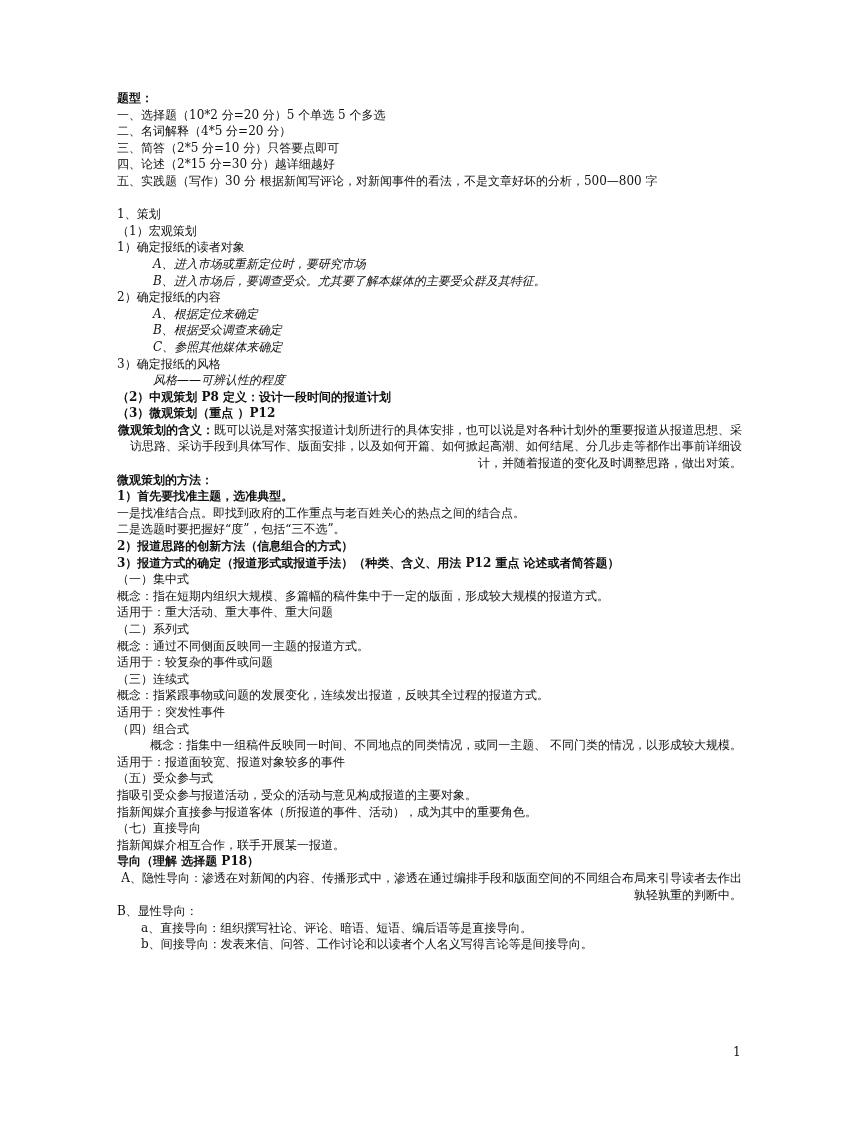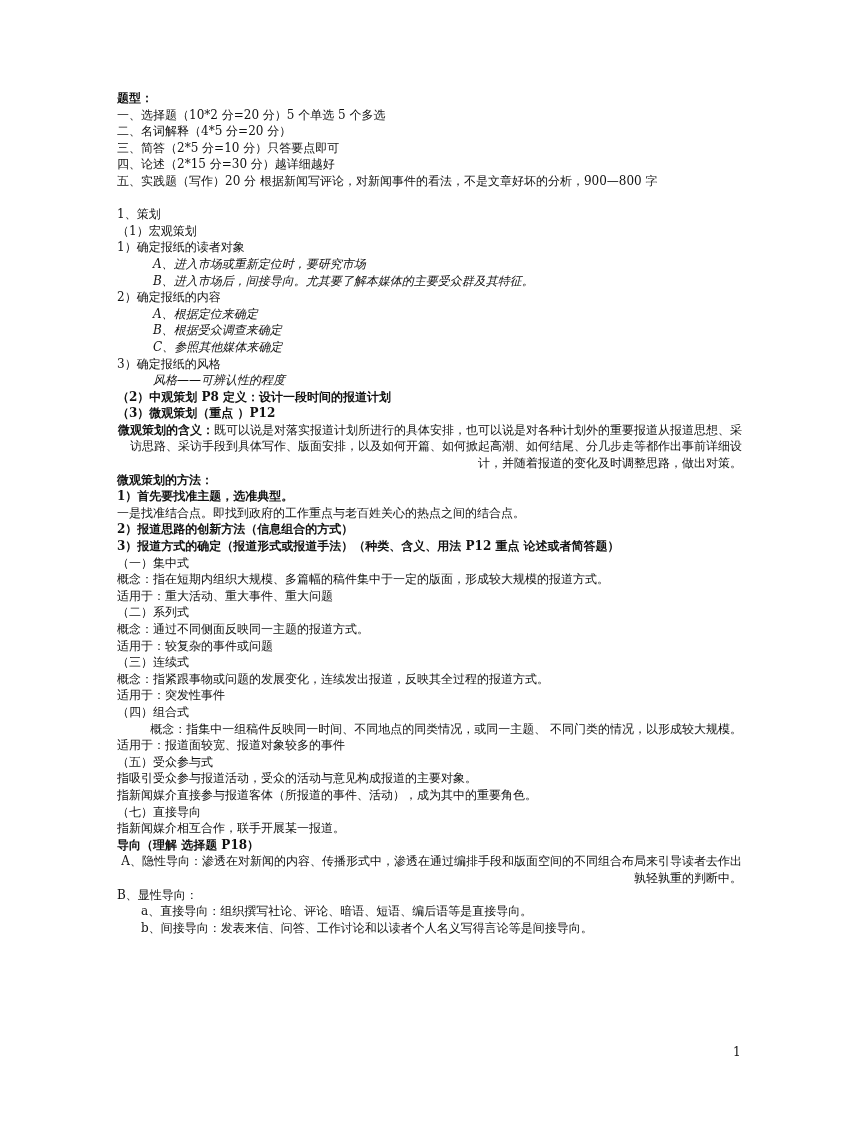--- a/index.html
+++ b/index.html
@@ -18,39 +18,40 @@
 </head>
 <body>
 
 <div class="page">
   <div class="content">
     <div class="line b">题型：</div>
     <div class="line">一、选择题（10*2 分=20 分）5 个单选  5 个多选</div>
     <div class="line">二、名词解释（4*5 分=20 分）</div>
     <div class="line">三、简答（2*5 分=10 分）只答要点即可</div>
     <div class="line">四、论述（2*15 分=30 分）越详细越好</div>
-    <div class="line">五、实践题（写作）20 分  根据新闻写评论，对新闻事件的看法，不是文章好坏的分析，900—800 字</div>
+    <div class="line">五、实践题（写作）30 分  根据新闻写评论，对新闻事件的看法，不是文章好坏的分析，500—800 字</div>
     <div class="gap"></div>
     <div class="line">1、策划</div>
     <div class="line">（1）宏观策划</div>
     <div class="line">1）确定报纸的读者对象</div>
     <div class="line ind1">A、进入市场或重新定位时，要研究市场</div>
-    <div class="line ind1">B、进入市场后，间接导向。尤其要了解本媒体的主要受众群及其特征。</div>
+    <div class="line ind1">B、进入市场后，要调查受众。尤其要了解本媒体的主要受众群及其特征。</div>
     <div class="line">2）确定报纸的内容</div>
     <div class="line ind1">A、根据定位来确定</div>
     <div class="line ind1">B、根据受众调查来确定</div>
     <div class="line ind1">C、参照其他媒体来确定</div>
     <div class="line">3）确定报纸的风格</div>
     <div class="line ind1">风格——可辨认性的程度</div>
     <div class="line b">（2）中观策划 P8 定义：设计一段时间的报道计划</div>
     <div class="line b">（3）微观策划（重点  ）P12</div>
     <div class="line wrap"><span class="b">微观策划的含义：</span><span>既可以说是对落实报道计划所进行的具体安排，也可以说是对各种计划外的重要报道从报道思想、采访思路、采访手段到具体写作、版面安排，以及如何开篇、如何掀起高潮、如何结尾、分几步走等都作出事前详细设计，并随着报道的变化及时调整思路，做出对策。</span></div>
     <div class="line b">微观策划的方法：</div>
     <div class="line b">1）首先要找准主题，选准典型。</div>
     <div class="line">一是找准结合点。即找到政府的工作重点与老百姓关心的热点之间的结合点。</div>
+    <div class="line">二是选题时要把握好“度”，包括“三不选”。</div>
     <div class="line b">2）报道思路的创新方法（信息组合的方式）</div>
     <div class="line b">3）报道方式的确定（报道形式或报道手法）（种类、含义、用法  P12    重点  论述或者简答题）</div>
 
     <div class="line">（一）集中式</div>
     <div class="line">概念：指在短期内组织大规模、多篇幅的稿件集中于一定的版面，形成较大规模的报道方式。</div>
     <div class="line">适用于：重大活动、重大事件、重大问题</div>
     <div class="line">（二）系列式</div>
     <div class="line">概念：通过不同侧面反映同一主题的报道方式。</div>
     <div class="line">适用于：较复杂的事件或问题</div>
     <div class="line">（三）连续式</div>

